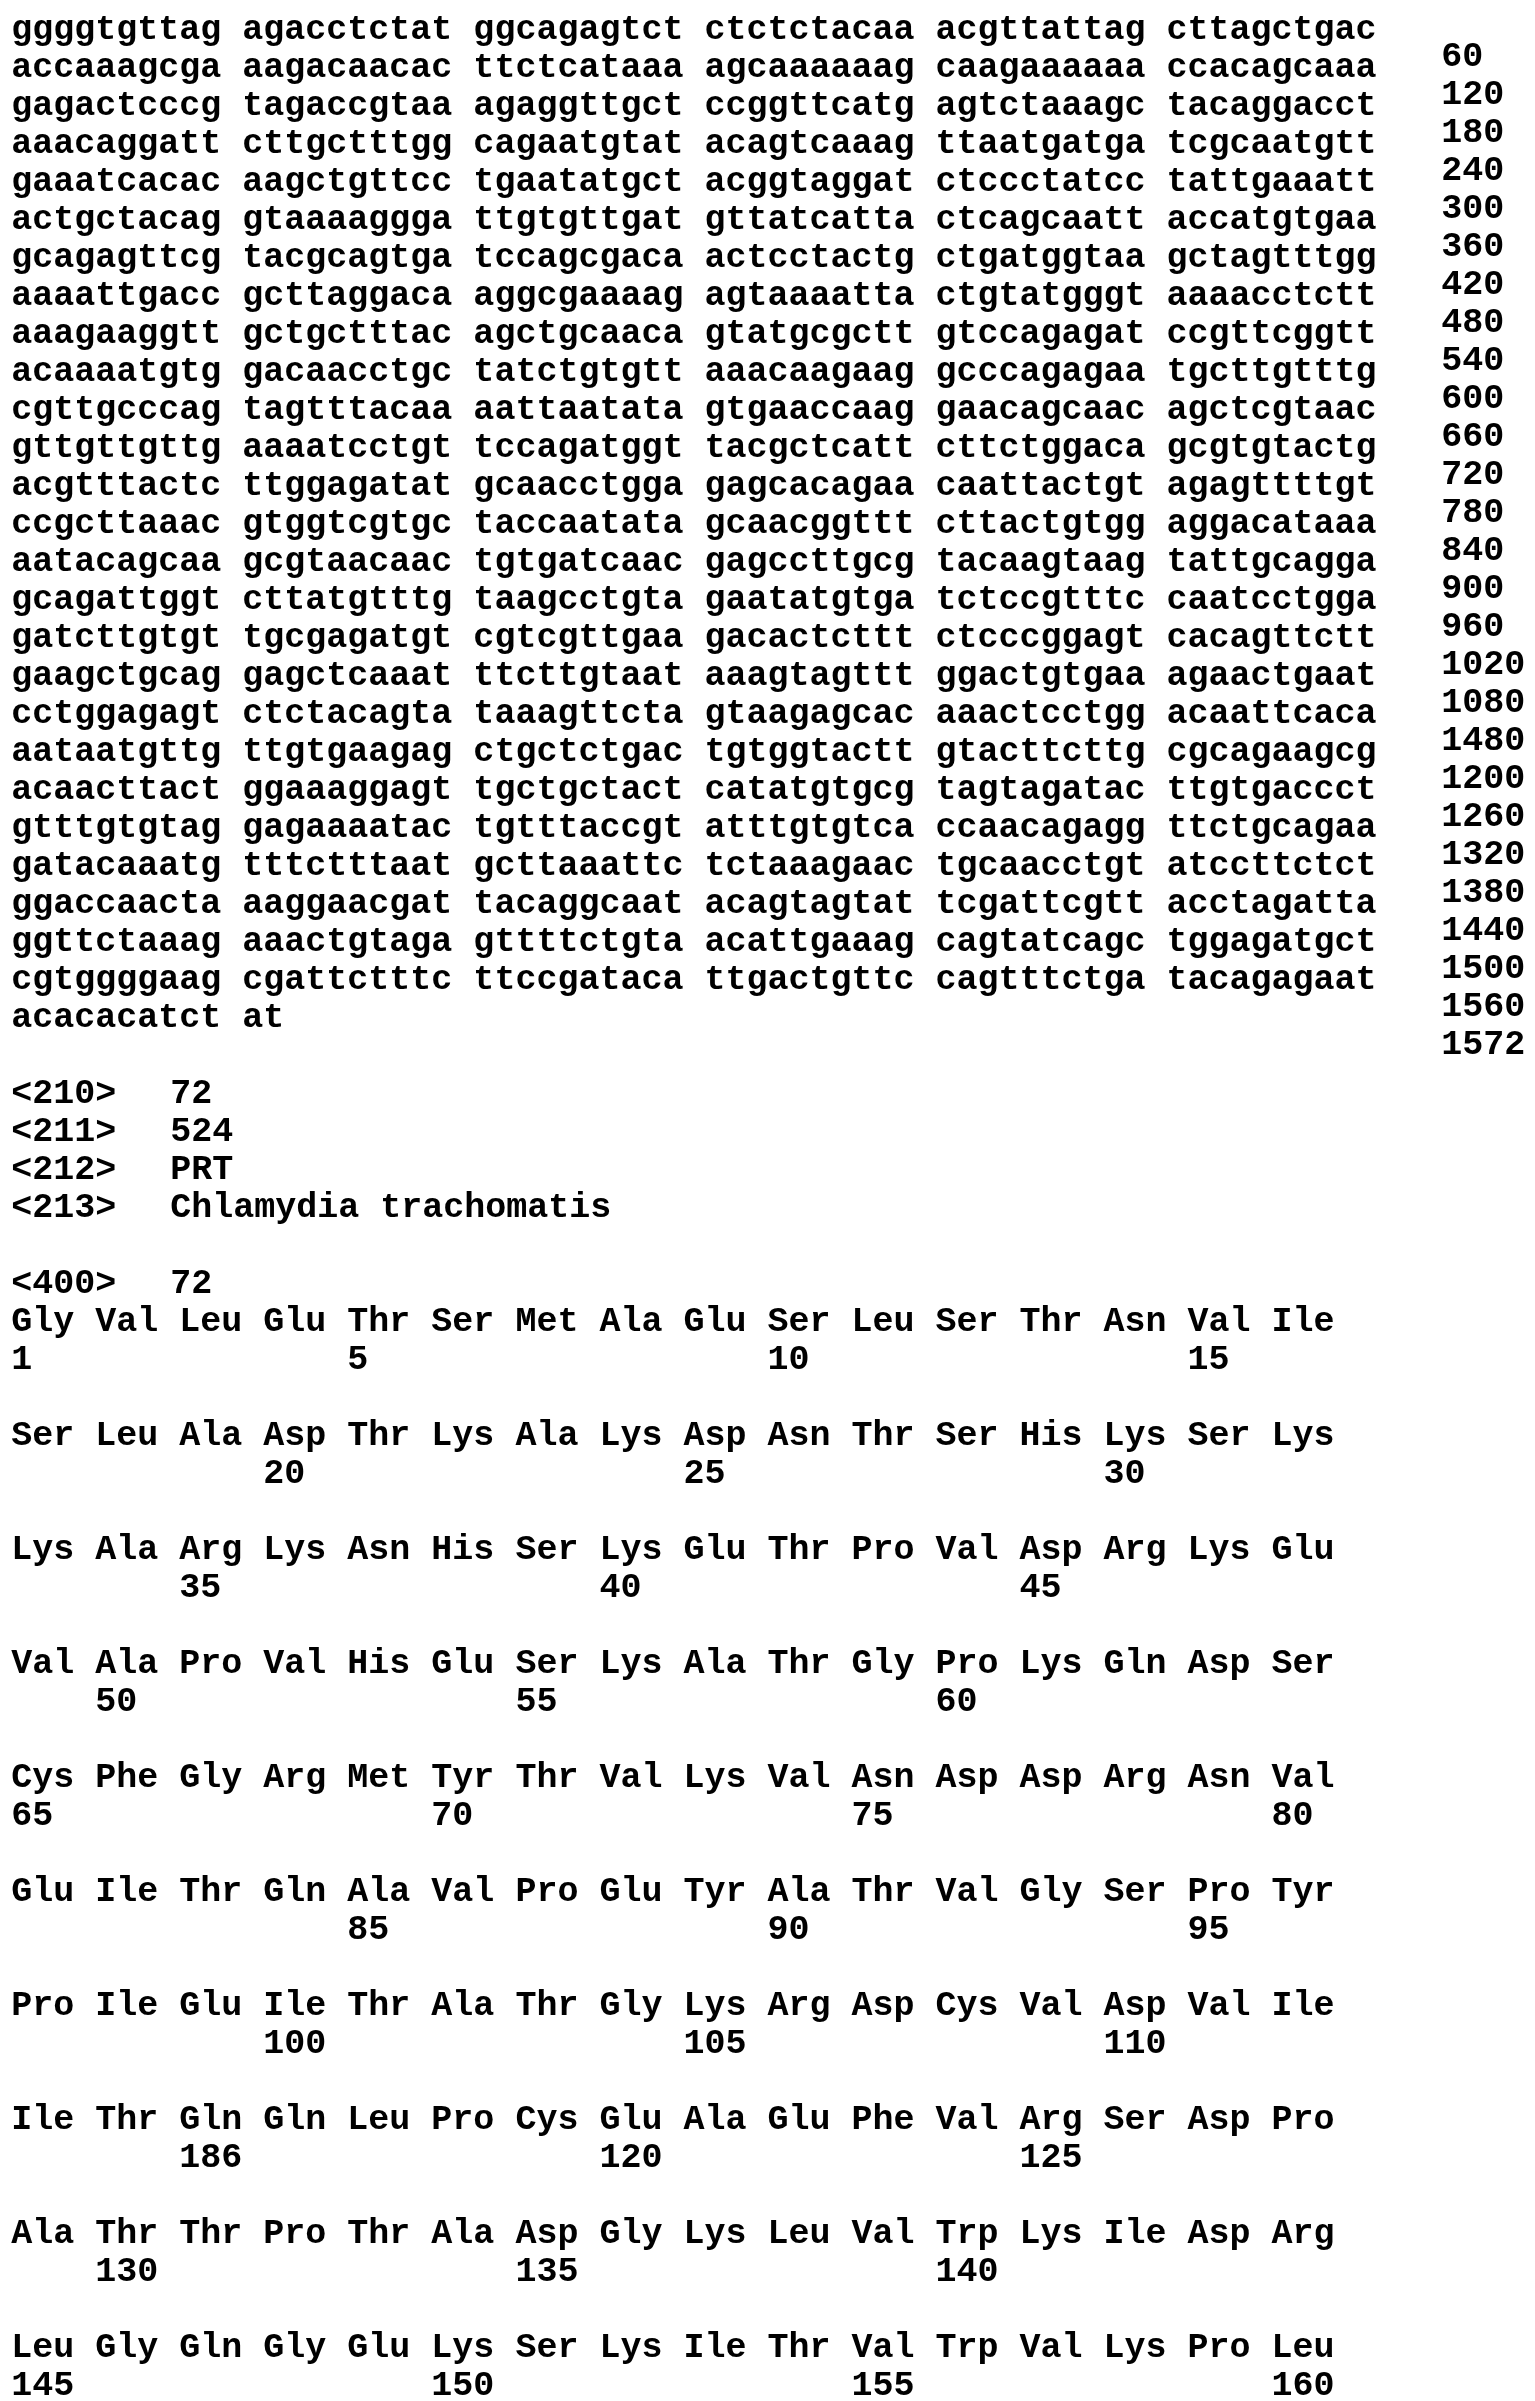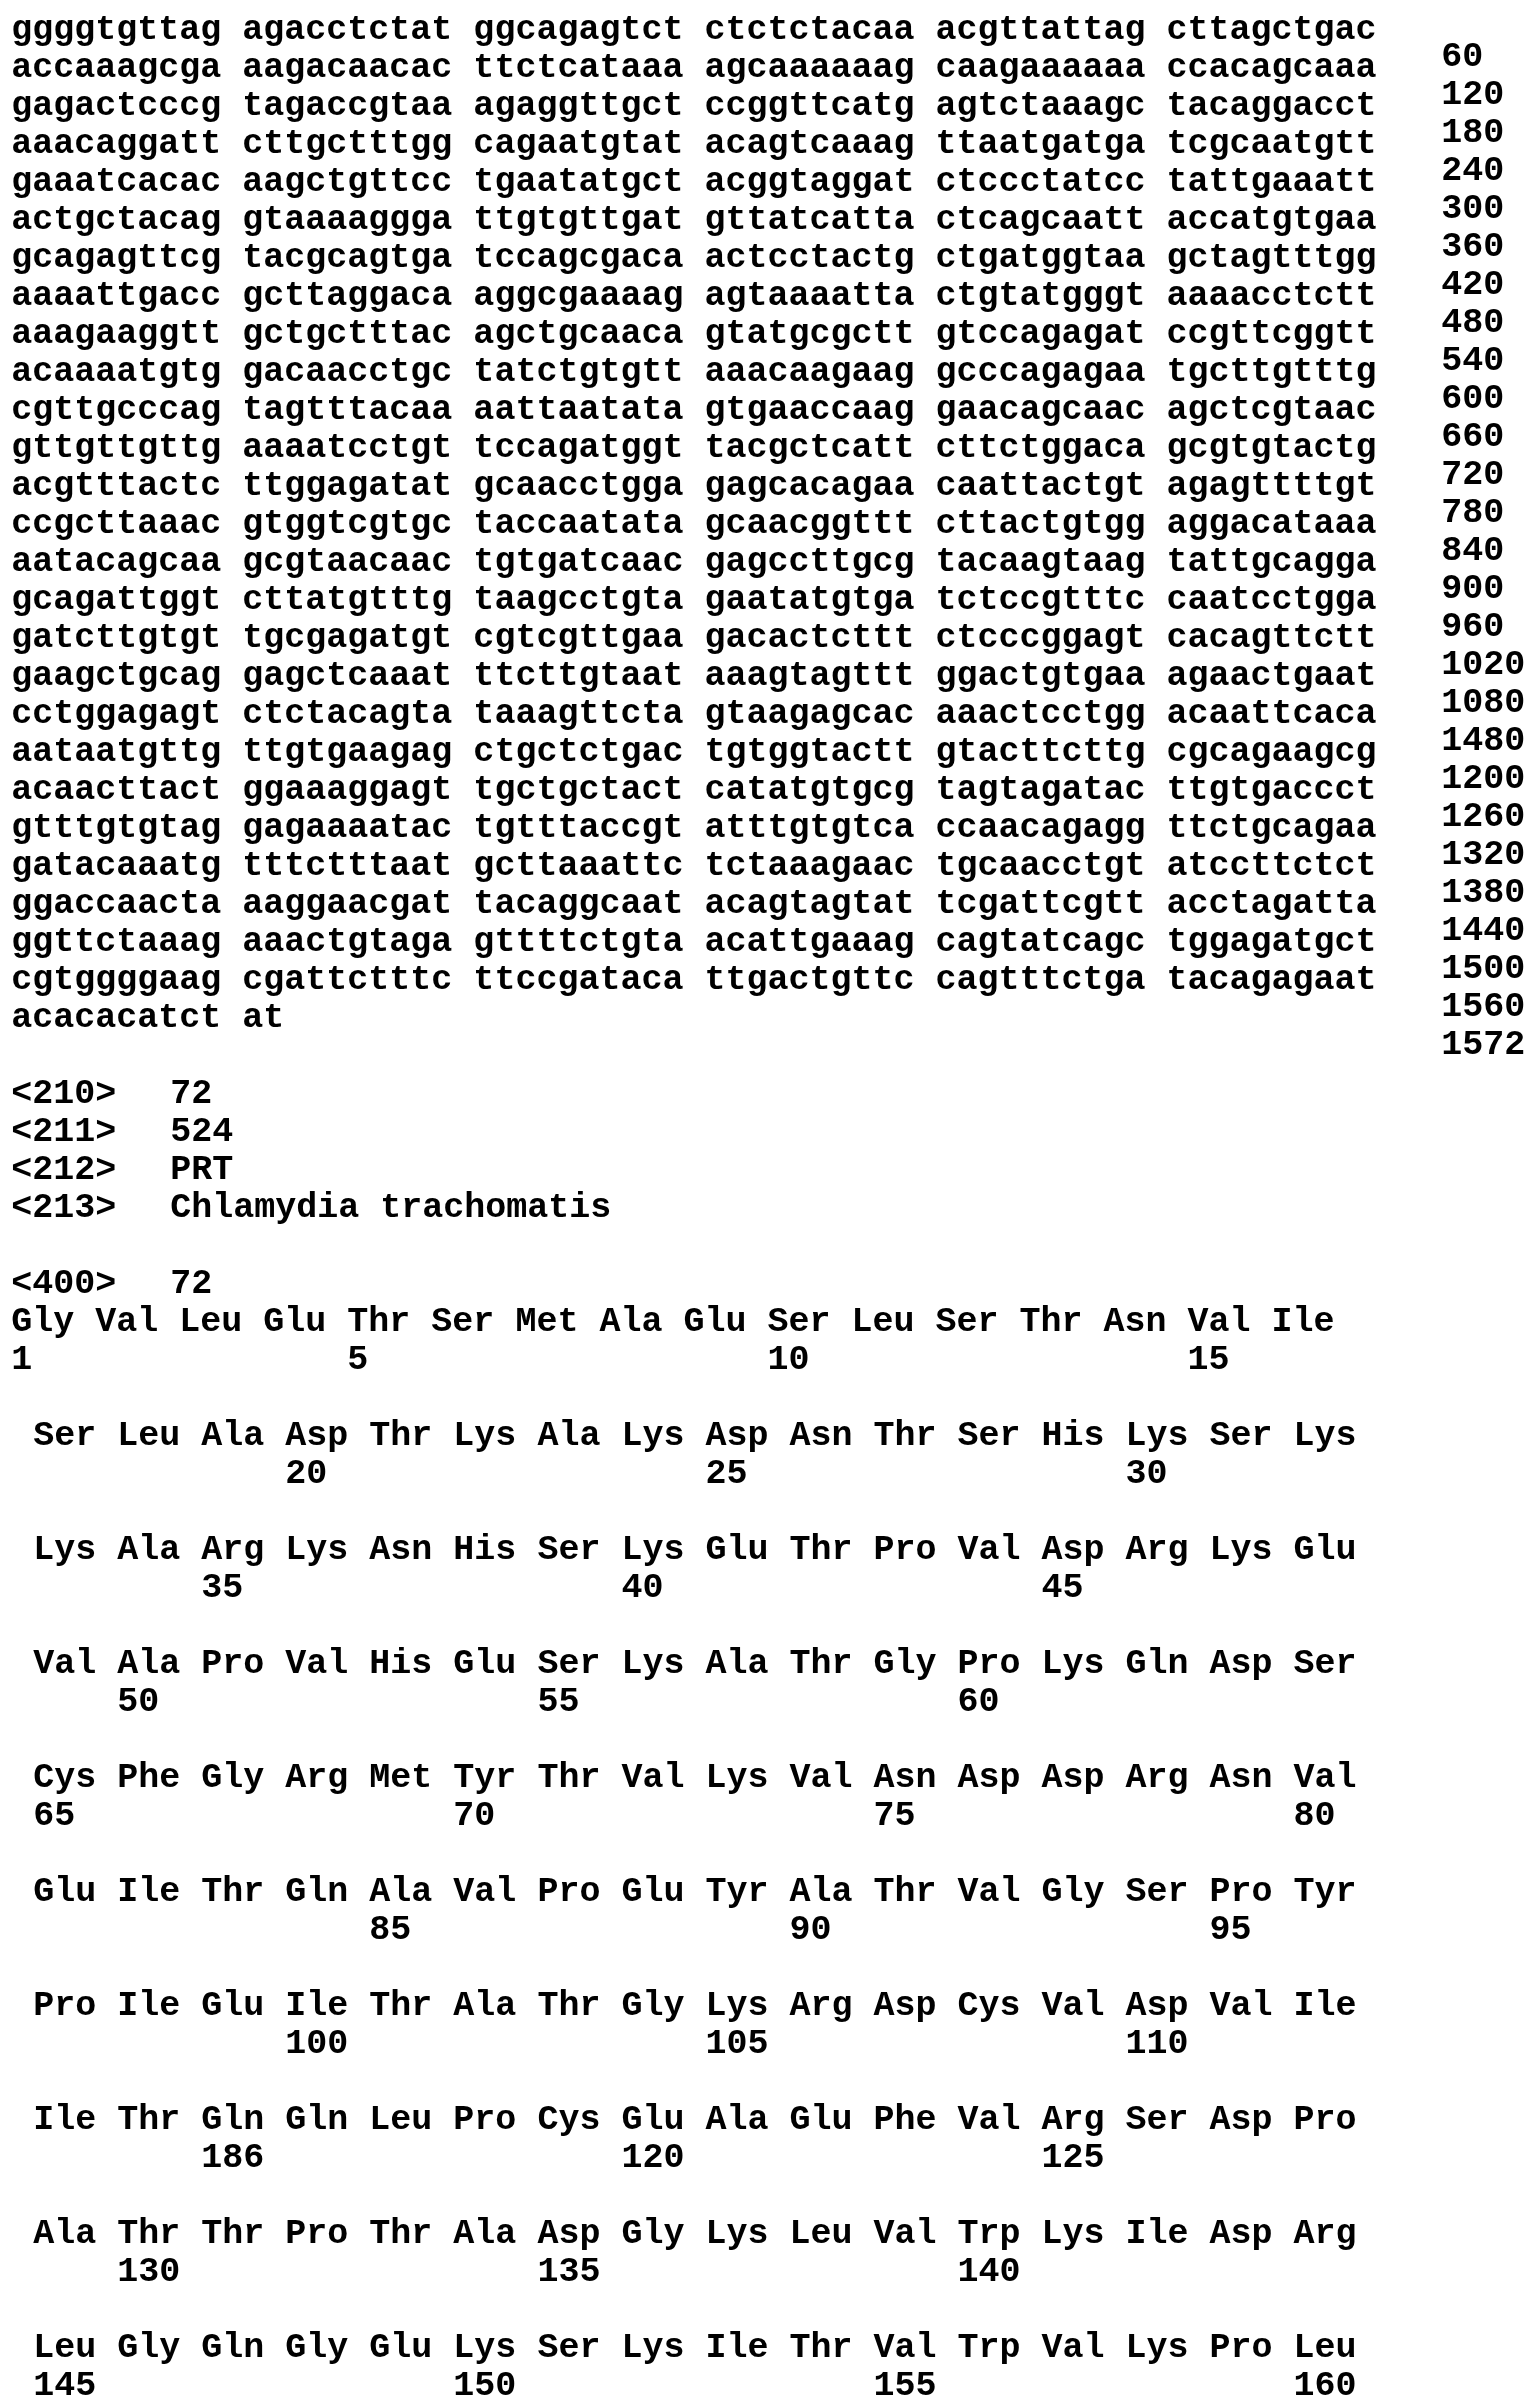--- a/index.html
+++ b/index.html
@@ -22,21 +22,21 @@
     height:var(--lh);
     line-height:var(--lh);
     white-space:pre;
   }
   
   .num{position:absolute;left:1430px;top:0;margin-top:27px;}
   
   .val{position:absolute;left:159px;top:0;}
   .metadata{margin-top:var(--lh);}
   .sec400-header{margin-top:var(--lh);}
-  .pblock + .pblock{margin-top:var(--lh);margin-left:22px;}
+  .pblock + .pblock{margin-top:var(--lh);}
 </style>
 </head>
 <body>
 
 <div class="page">
 
   <div class="dna-listing">
     <div class="line"><span>ggggtgttag agacctctat ggcagagtct ctctctacaa acgttattag cttagctgac</span><span class="num">60</span></div>
     <div class="line"><span>accaaagcga aagacaacac ttctcataaa agcaaaaaag caagaaaaaa ccacagcaaa</span><span class="num">120</span></div>
     <div class="line"><span>gagactcccg tagaccgtaa agaggttgct ccggttcatg agtctaaagc tacaggacct</span><span class="num">180</span></div>

